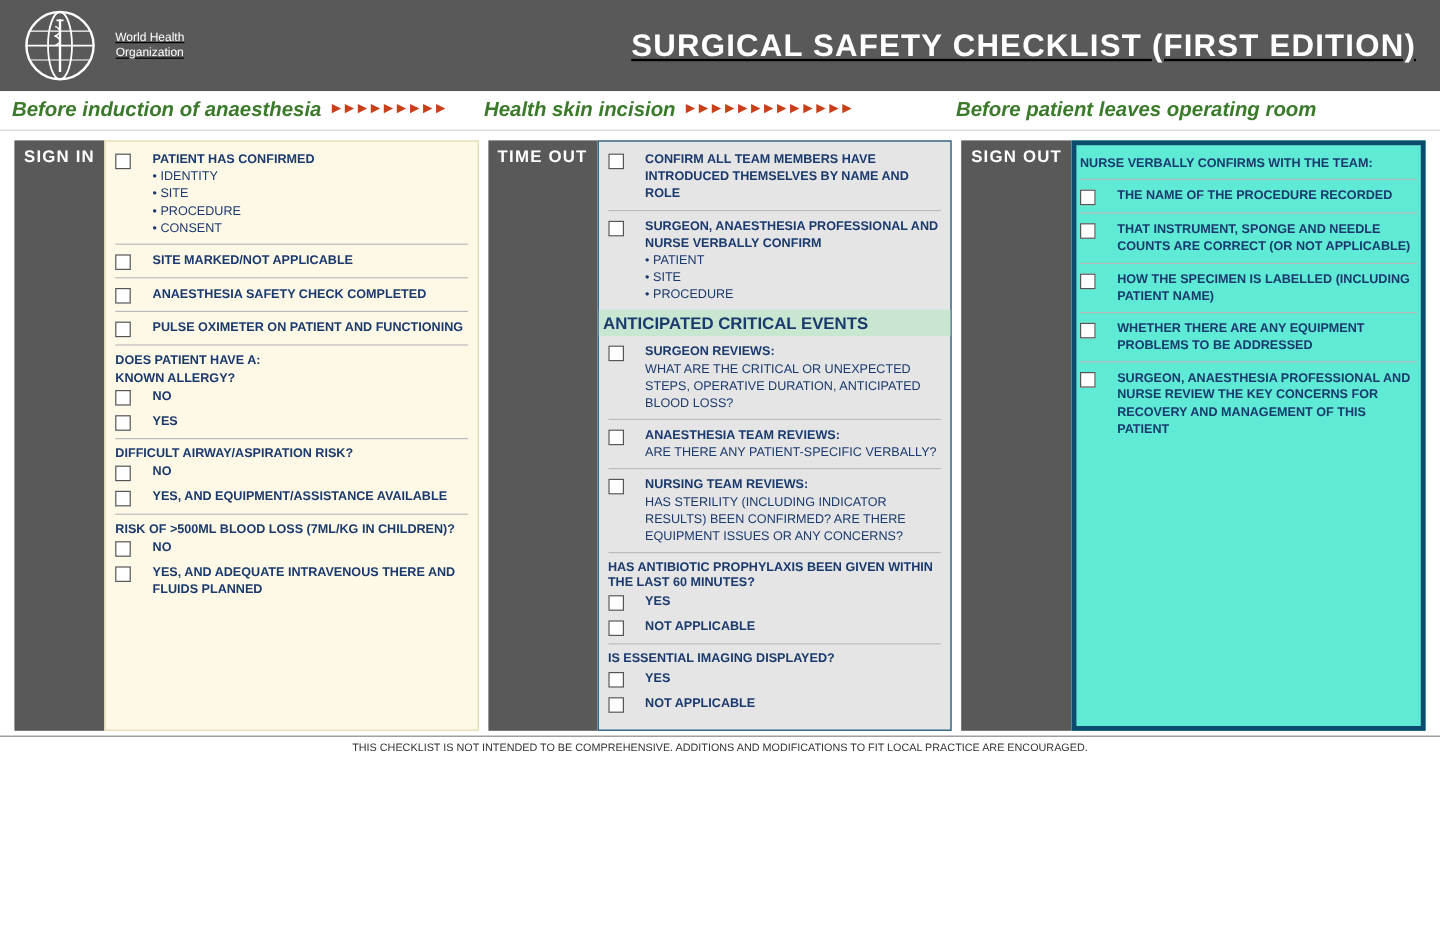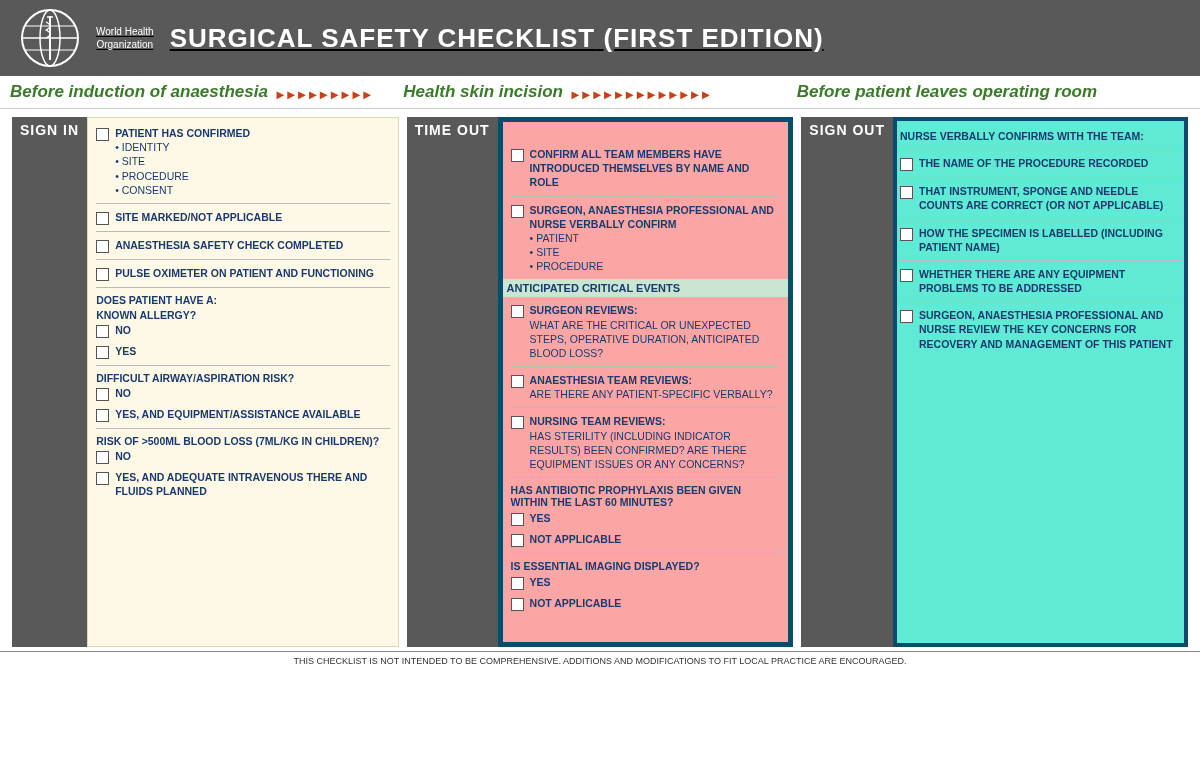--- a/index.html
+++ b/index.html
@@ -26,21 +26,21 @@
     }
     .who-text {
       color: #fff;
       font-size: 10px;
       line-height: 1.3;
       text-align: center;
       flex-shrink: 0;
     }
     .header-title {
       flex: 1;
-      text-align: left;
+      text-align: right;
       color: #fff;
       font-size: 26px;
       font-weight: bold;
       letter-spacing: 1px;
       text-transform: uppercase;
     }
     .header-title span {
       font-variant: small-caps;
     }
 
@@ -52,21 +52,21 @@
       padding: 6px 10px;
       border-bottom: 1px solid #ccc;
     }
     .phase-label {
       font-size: 17px;
       font-weight: bold;
       color: #3a7a2a;
       font-style: italic;
       flex: 1;
       display: flex;
-      align-items: flex-end;
+      align-items: flex-start;
       gap: 6px;
     }
     .phase-arrows {
       color: #c8401a;
       font-size: 13px;
       letter-spacing: -2px;
     }
 
     
     .main-content {
@@ -97,38 +97,38 @@
     
     .signin-body {
       background: #fef9e7;
       border: 1px solid #e0d8b0;
       padding: 8px 8px;
       flex: 1;
     }
 
     
     .timeout-body {
-      background: #fca5a5;
-      border: 5px solid #0c4a6e;
-      padding: 25px 8px;
+      background: #e5e5e5;
+      border: 1px solid #0c4a6e;
+      padding: 8px 8px;
       flex: 1;
     }
 
     
     .signout-body {
       background: #5eead4;
       border: 4px solid #0c4a6e;
       padding: 8px 3px;
       flex: 1;
     }
 
     .checklist-item {
       display: flex;
       align-items: flex-start;
-      gap: 6px;
+      gap: 18px;
       margin-bottom: 6px;
     }
     .checklist-item input[type=checkbox] {
       margin-top: 2px;
       flex-shrink: 0;
       width: 13px;
       height: 13px;
       border: 1px solid #555;
       appearance: none;
       -webkit-appearance: none;
@@ -173,21 +173,21 @@
     .no-check-text {
       font-size: 10.5px;
       font-weight: bold;
       color: #1a3a6e;
       line-height: 1.35;
       padding-left: 0;
     }
 
     
     .ace-header {
-      font-size: 11px;
+      font-size: 14px;
       font-weight: bold;
       color: #1a3a6e;
       background: #c8e6d0;
       padding: 3px 4px;
       margin: 4px -8px 6px -8px;
     }
 
     
     .footer {
       border-top: 1px solid #888;

